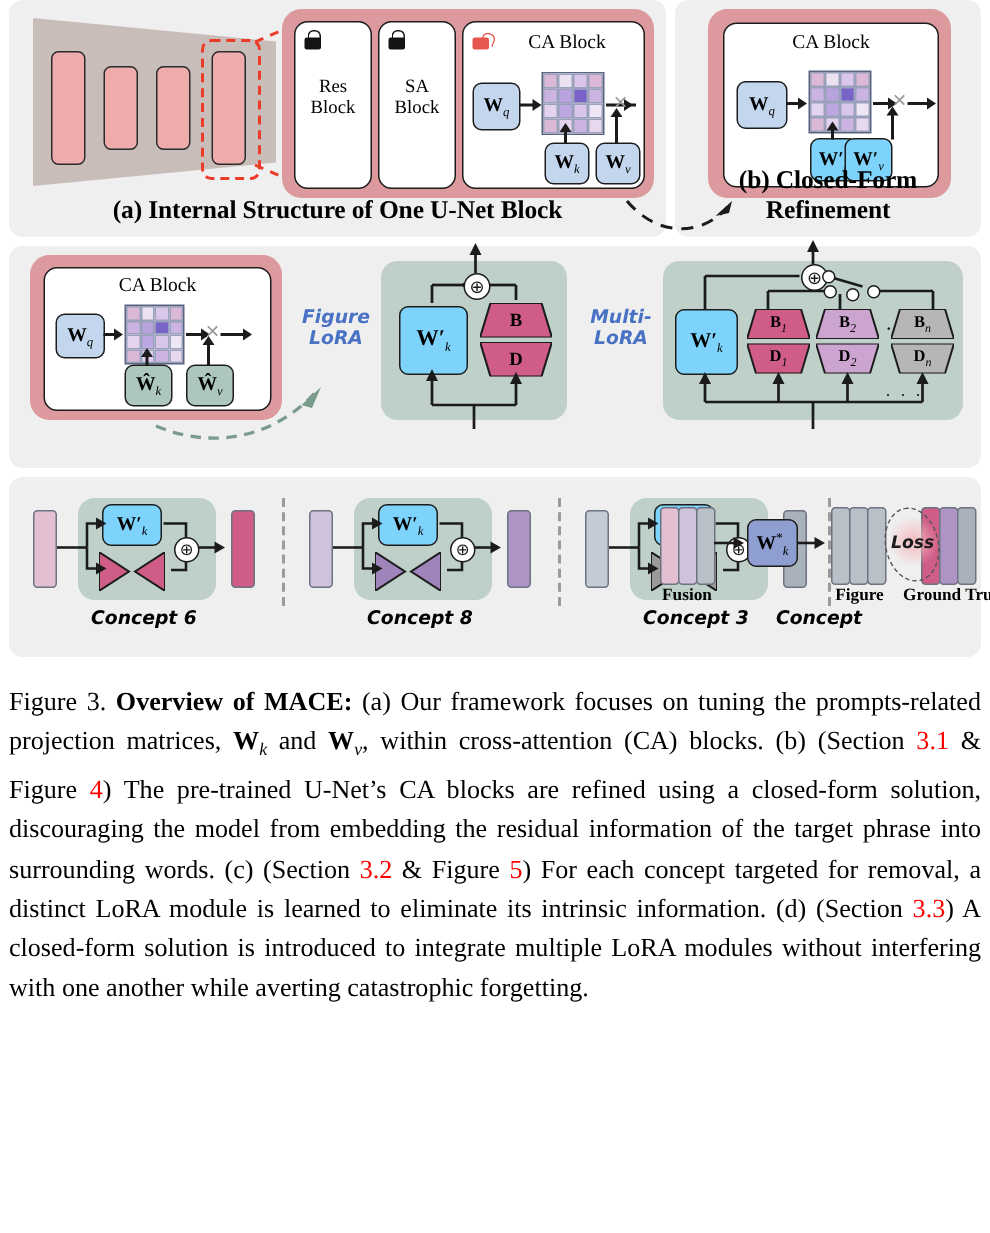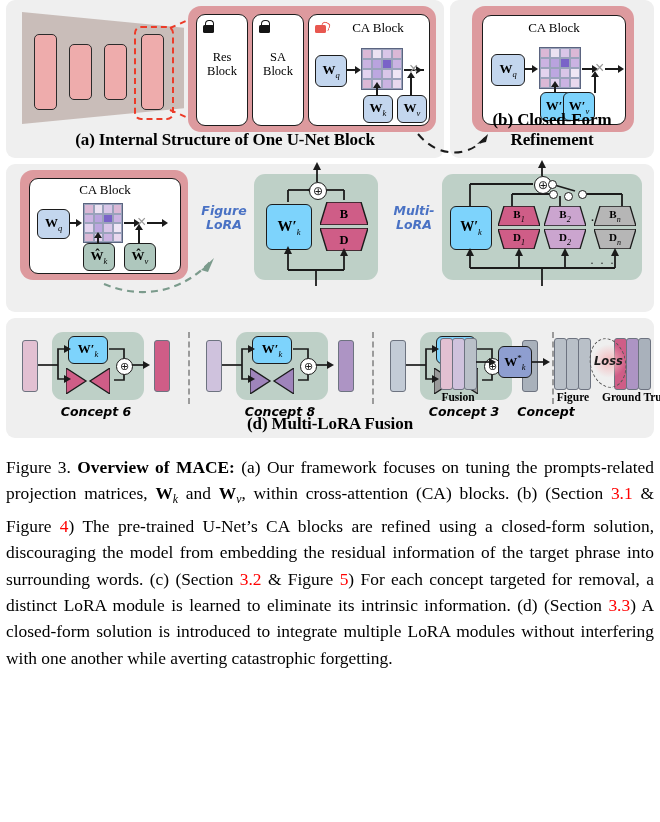--- a/index.html
+++ b/index.html
@@ -549,21 +549,20 @@
         <svg width="30" height="20" style="position: absolute; left: 470px; top: 36px; overflow: visible;">
           <line x1="0" y1="8" x2="16" y2="8" stroke="#1b1b1b" stroke-width="1.7"></line>
           <polygon points="13,4 13,12 20,8" fill="#1b1b1b"></polygon>
         </svg>
 
         <div class="wnode periw" style="left: 492px; top: 28px; width: 32px; height: 30px;">
           <span class="lbl"><span>W</span><sup>*</sup><sub>k</sub></span>
         </div>
       </div>
 
-      <div class="panel-label" style="position:absolute;left:0;right:0;bottom:4px;">(d) Multi-LoRA Fusion</div>
     <svg width="30" height="20" style="position: absolute; left: 526px; top: 36px; overflow: visible;">
           <line x1="0" y1="8" x2="14" y2="8" stroke="#1b1b1b" stroke-width="1.7"></line>
           <polygon points="11,4 11,12 18,8" fill="#1b1b1b"></polygon>
         </svg>
         <div class="bar" style="left: 548px; top: 20px; width: 11px; height: 50px; background: rgb(185, 192, 200);"></div>
         <div class="bar" style="left: 560px; top: 20px; width: 11px; height: 50px; background: rgb(185, 192, 200);"></div>
         <div class="bar" style="left: 572px; top: 20px; width: 11px; height: 50px; background: rgb(185, 192, 200);"></div>
         <div class="ftxt" style="left: 536px; top: 73px; width: 62px;">Figure</div>
         <div class="bar" style="left: 608px; top: 20px; width: 11px; height: 50px; background: rgb(207, 93, 135);"></div>
         <div class="bar" style="left: 620px; top: 20px; width: 11px; height: 50px; background: rgb(173, 148, 196);"></div>

